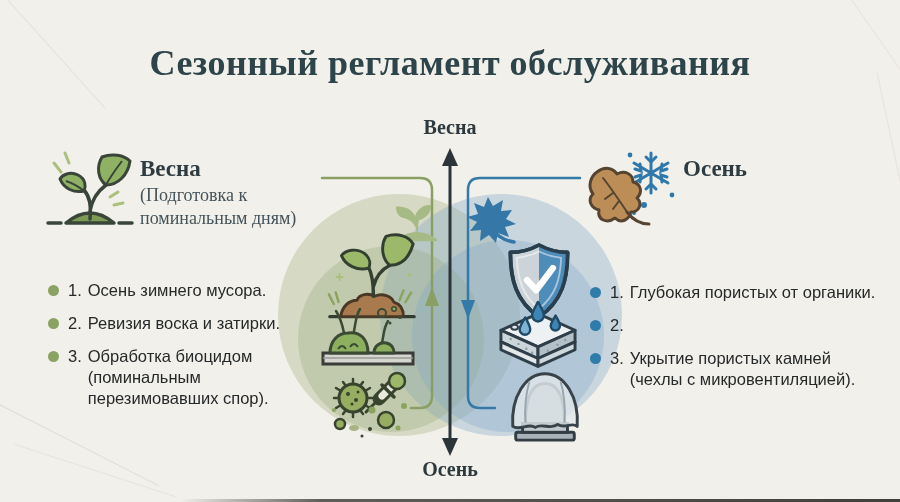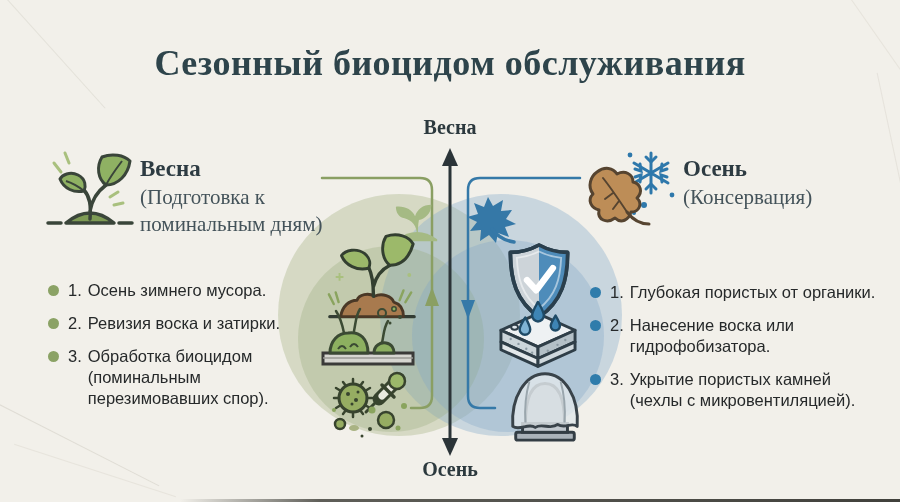--- a/index.html
+++ b/index.html
@@ -21,21 +21,21 @@
   }
 
   .page-title {
     position:absolute; left:0; top:42px; width:900px; text-align:center;
     font-family:"Liberation Serif", serif; font-weight:bold; font-size:36px;
     letter-spacing:.5px; color:#2e444b;
   }
   .season-icon { position:absolute; }
   .sh-text { position:absolute; font-family:"Liberation Serif", serif; }
   .sh-heading { font-weight:bold; font-size:23px; color:#2d3b42; line-height:1.25; }
-  .sh-sub { font-size:21px; color:#44535a; line-height:1.3; white-space:pre-line; }
+  .sh-sub { font-size:18px; color:#44535a; line-height:1.3; white-space:pre-line; }
 
   
   .season-list { position:absolute; }
   .list-item { display:flex; align-items:flex-start; margin-bottom:12px; }
   .bullet { width:11px; height:11px; border-radius:50%; flex:0 0 11px; margin-top:5px; }
   .bullet.green { background:#8ba265; }
   .bullet.blue  { background:#2f7cab; }
   .item-body { display:flex; margin-left:9px; font-size:16.5px; line-height:1.27; color:#26292a; }
   .item-num { flex:0 0 auto; margin-right:6px; }
   .item-text { white-space:pre-line; }
@@ -57,21 +57,21 @@
 <body>
 
 <div id="canvas">
 
   <div class="vein v1"></div>
   <div class="vein v2"></div>
   <div class="vein v3"></div>
   <div class="vein v4"></div>
   <div class="vein v5"></div>
 
-  <div class="page-title">Сезонный биоцидом обслуживания</div>
+  <div class="page-title">Сезонный регламент обслуживания</div>
 
   <div class="bg-circle c-green-outer"></div>
   <div class="bg-circle c-blue-outer"></div>
   <div class="bg-circle c-green-inner"></div>
   <div class="bg-circle c-blue-inner"></div>
 
   <svg class="overlay-svg" style="left:0;top:0" width="900" height="502" viewBox="0 0 900 502">
     <path d="M322 178 H420 Q432 178 432 190 V396 Q432 408 420 408 H411" fill="none" stroke="#8a9f63" stroke-width="2.5" stroke-linecap="round"></path>
     <polygon points="432,287 425,306 439,306" fill="#8a9f63"></polygon>
     <path d="M580 178 H480 Q468 178 468 190 V396 Q468 408 480 408 H495" fill="none" stroke="#3579a8" stroke-width="2.5" stroke-linecap="round"></path>
@@ -107,21 +107,20 @@
     <circle cx="47" cy="9" r="2.4" fill="#2e78ab"></circle>
     <circle cx="89" cy="49" r="2.4" fill="#2e78ab"></circle>
     <circle cx="61" cy="59" r="3" fill="#2e78ab"></circle>
     <circle cx="51" cy="67" r="2" fill="#2e78ab"></circle>
     <path d="M14 26 C22 20 30 22 34 28 C42 24 50 28 50 36 C58 38 60 46 54 52 C60 58 56 66 48 66 C46 74 38 78 32 72 C24 78 14 74 16 64 C8 62 4 54 10 48 C4 40 8 30 14 26 Z" fill="#bd8d57" stroke="#564430" stroke-width="3" stroke-linejoin="round"></path>
     <path d="M20 32 C28 42 36 54 44 66 M30 47 L22 53 M36 55 L30 63" fill="none" stroke="#564430" stroke-width="2" stroke-linecap="round"></path>
     <path d="M44 66 C50 74 58 78 66 78" fill="none" stroke="#564430" stroke-width="3" stroke-linecap="round"></path>
   </svg>
   <div class="sh-text" style="left:683px;top:155px;width:200px">
     <div class="sh-heading">Осень</div>
-    <div class="sh-sub">(Консервация)</div>
   </div>
 
   <div class="season-list" style="left:48px;top:280px;width:280px">
     <div class="list-item">
       <div class="bullet green"></div>
       <div class="item-body">
           <span class="item-num">1.</span>
           <span class="item-text">Осень зимнего мусора.</span>
         </div>
     </div>
@@ -148,22 +147,20 @@
       <div class="bullet blue"></div>
       <div class="item-body">
           <span class="item-num">1.</span>
           <span class="item-text">Глубокая пористых от органики.</span>
         </div>
     </div>
     <div class="list-item">
       <div class="bullet blue"></div>
       <div class="item-body">
           <span class="item-num">2.</span>
-          <span class="item-text">Нанесение воска или
-гидрофобизатора.</span>
         </div>
     </div>
     <div class="list-item">
       <div class="bullet blue"></div>
       <div class="item-body">
           <span class="item-num">3.</span>
           <span class="item-text">Укрытие пористых камней
 (чехлы с микровентиляцией).</span>
         </div>
     </div>

